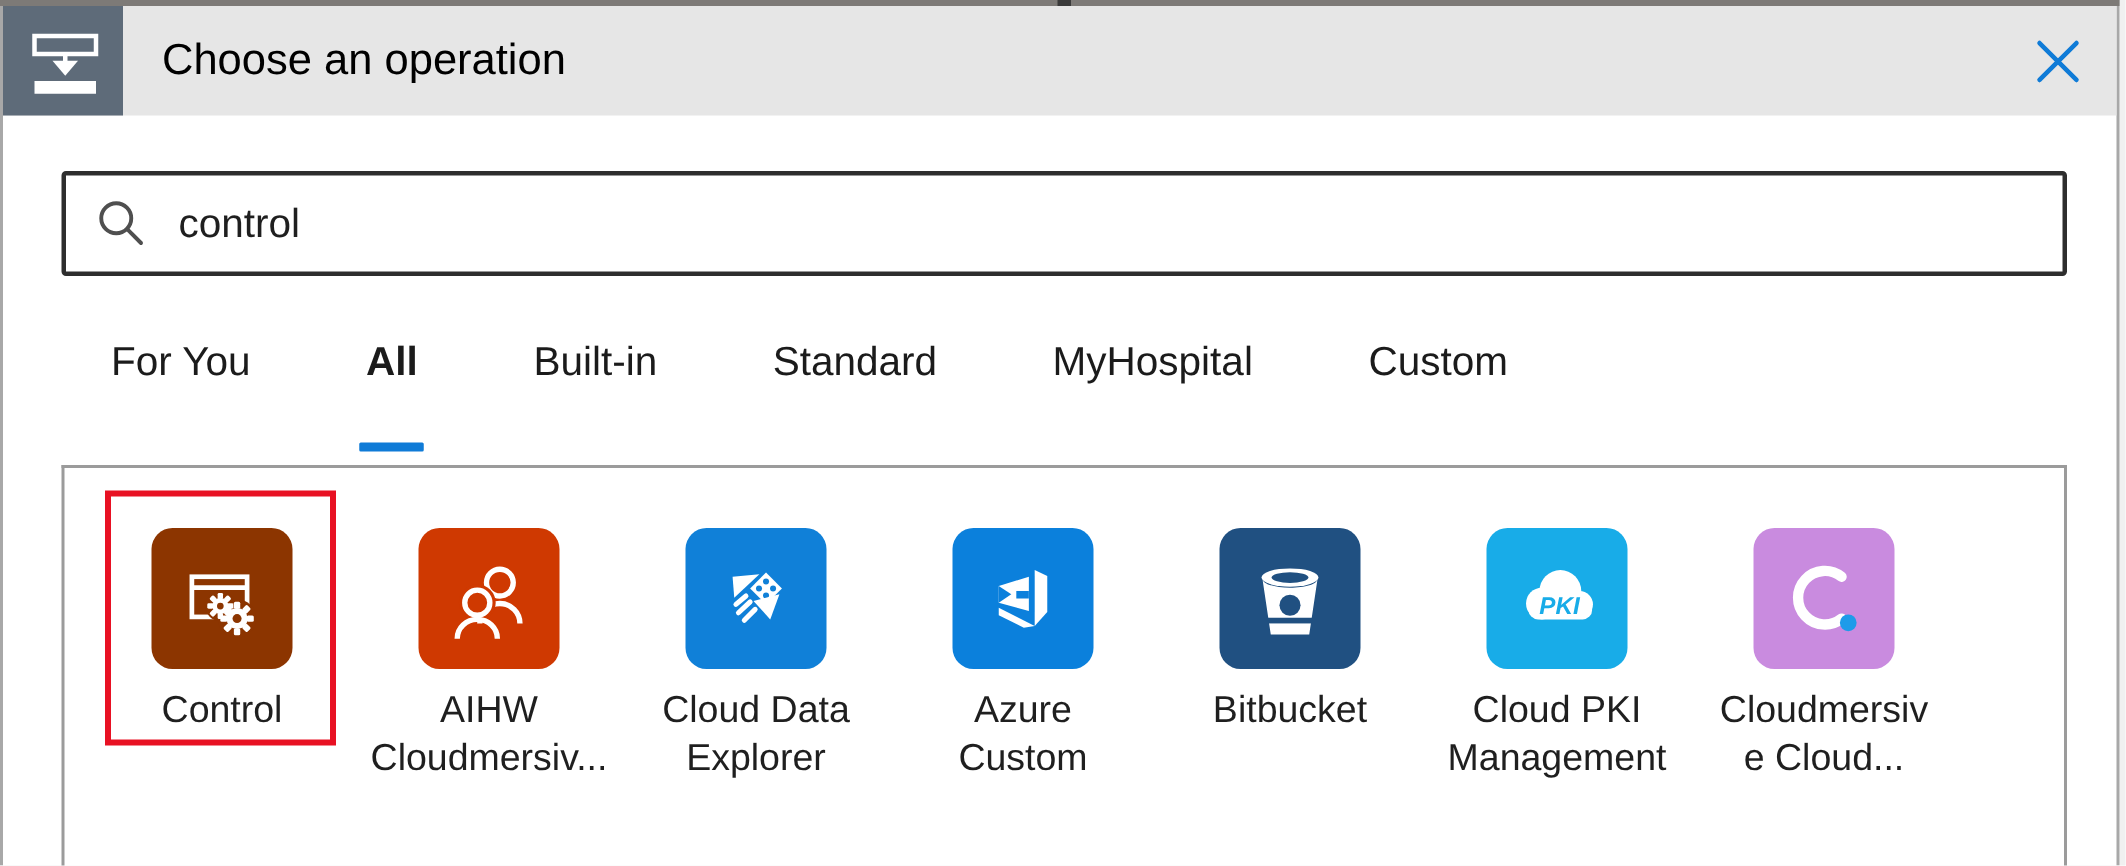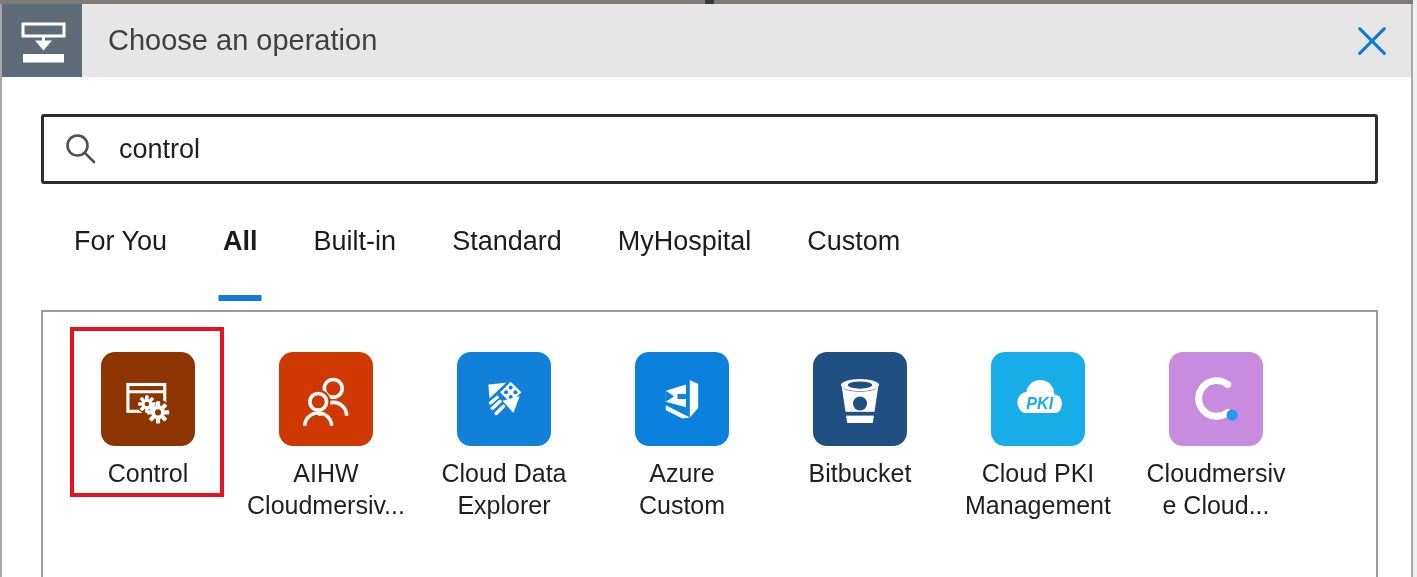--- a/index.html
+++ b/index.html
@@ -12,36 +12,36 @@
   .dialog{
     position:absolute;left:0;top:0;width:1413px;height:577px;
     background:#fff;box-sizing:border-box;
     border-left:2px solid #a8a8a8;border-right:2px solid #a8a8a8;
   }
   .top-strip{position:absolute;left:-2px;right:-2px;top:0;height:4px;background:#7d7a77;}
   .connector-stub{position:absolute;left:703px;top:0;width:9px;height:4px;background:#3a3a3a;}
   .header{position:absolute;left:0;right:0;top:4px;height:73px;background:#e6e6e6;}
   .header-icon{position:absolute;left:0;top:0;width:80px;height:73px;display:flex;align-items:center;justify-content:center;}
   .title{position:absolute;left:106px;top:0;height:73px;display:flex;align-items:center;
-         font-size:29px;color:#404040;font-weight:400;}
+         font-size:29px;color:#000000;font-weight:400;}
   .close-btn{position:absolute;right:18px;top:16px;width:42px;height:42px;display:flex;align-items:center;justify-content:center;cursor:pointer;}
 
   .search-box{
     position:absolute;left:39px;top:114px;width:1337px;height:70px;box-sizing:border-box;
     border:3px solid #2e2e2e;border-radius:3px;background:#fff;
     display:flex;align-items:center;
   }
   .search-icon{margin-left:19px;flex:0 0 auto;display:flex;}
   .search-input{
     flex:1;border:none;outline:none;background:transparent;
     font-family:"Liberation Sans", sans-serif;font-size:27px;color:#1f1f1f;
     margin-left:18px;margin-right:12px;
   }
 
-  .tabs{position:absolute;left:72px;top:226px;display:flex;gap:56px;font-size:27px;color:#1b1b1b;}
+  .tabs{position:absolute;left:72px;top:226px;display:flex;gap:77px;font-size:27px;color:#1b1b1b;}
   .tab{position:relative;height:76px;cursor:pointer;white-space:nowrap;}
   .tab.active{font-weight:700;}
   .tab-underline{position:absolute;top:69px;left:50%;transform:translateX(-50%);width:43px;height:6px;border-radius:1px;}
 
   .panel{
     position:absolute;left:39px;top:310px;width:1337px;height:270px;box-sizing:border-box;
     border:2px solid #9b9b9b;border-bottom:none;background:#fff;
   }
   .grid{position:absolute;left:16px;top:40px;display:flex;}
   .tile{width:178px;display:flex;flex-direction:column;align-items:center;cursor:pointer;}

